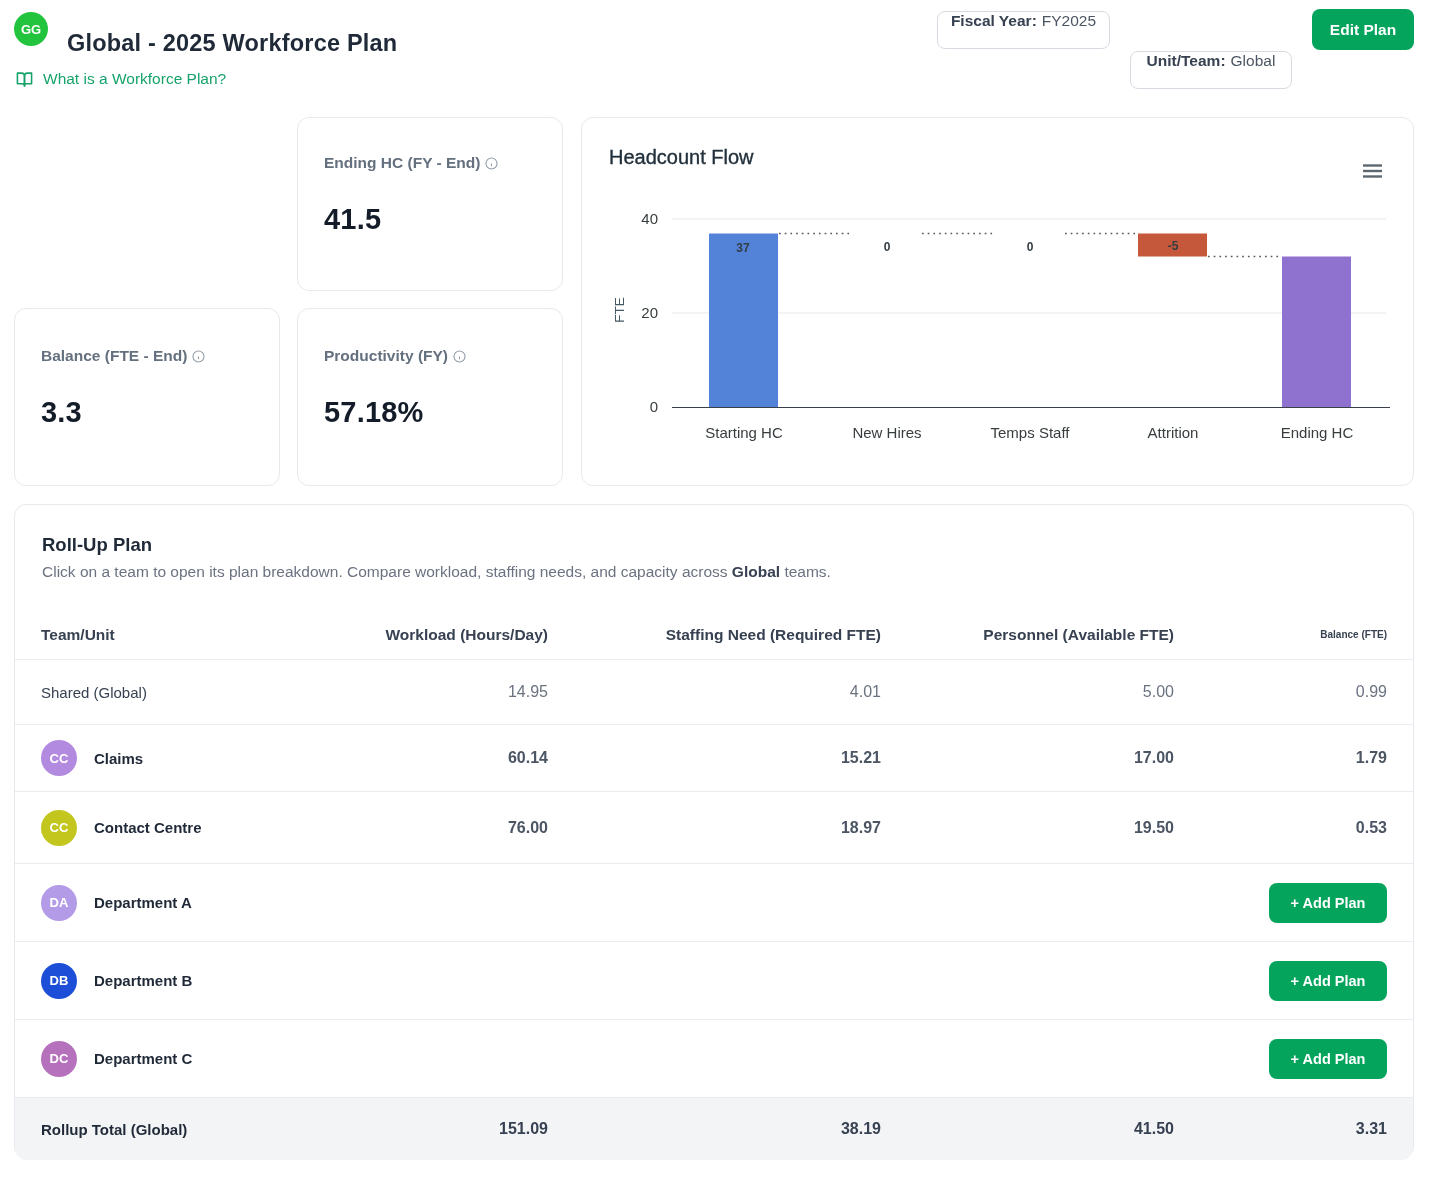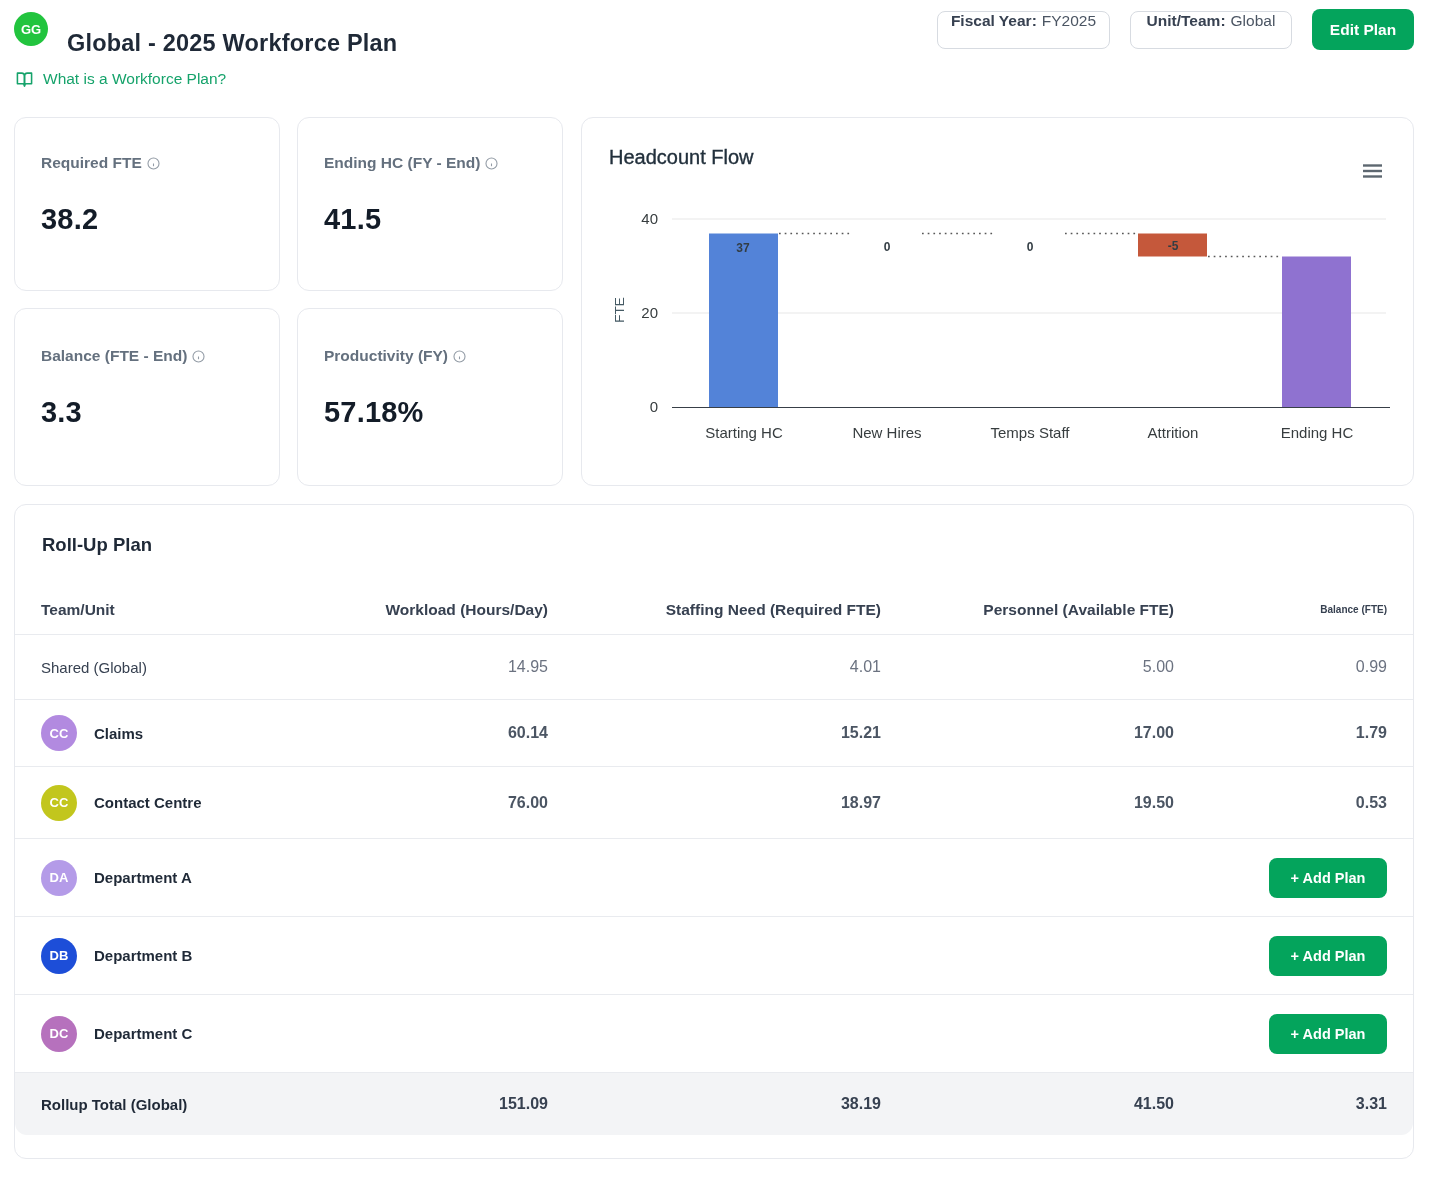--- a/index.html
+++ b/index.html
@@ -36,37 +36,30 @@
   .btn-add { width:118px; height:40px; border-radius:8px; background:#04a45c; color:#fff; font-weight:700;
     font-size:14.5px; display:flex; align-items:center; justify-content:center; margin-left:auto; }
 </style>
 </head>
 <body>
 <div class="page">
 
   <div class="abs avatar-gg">GG</div>
   <div class="abs title">Global - 2025 Workforce Plan</div>
   <div class="chip" style="left:937px;width:173px;"><b>Fiscal Year:</b> FY2025</div>
-  <div class="chip" style="left:1130px;width:162px;"><b>Unit/Team:</b> Global</div>
+  <div class="chip" style="left:1130px;width:162px;margin-top:40px;"><b>Unit/Team:</b> Global</div>
   <div class="abs btn-edit">Edit Plan</div>
   <div class="abs wlink">
     <svg width="19" height="17" viewBox="0 0 24 24" fill="none" stroke="#16a36b" stroke-width="2.2" stroke-linecap="round" stroke-linejoin="round">
       <path d="M2 3h6a4 4 0 0 1 4 4v14a3 3 0 0 0-3-3H2z"></path>
       <path d="M22 3h-6a4 4 0 0 0-4 4v14a3 3 0 0 1 3-3h7z"></path>
     </svg>
     <span>What is a Workforce Plan?</span>
   </div>
 
-  <div class="card" style="left:14px;top:117px;width:266px;height:174px;padding:36px 26px;">
-    <div class="stat-label">Required FTE <svg width="13" height="13" viewBox="0 0 24 24" fill="none" stroke="#939ca6" stroke-width="2">
-          <circle cx="12" cy="12" r="10.2"></circle>
-          <line x1="12" y1="12" x2="12" y2="17"></line>
-        </svg></div>
-    <div class="stat-value">38.2</div>
-  </div>
   <div class="card" style="left:297px;top:117px;width:266px;height:174px;padding:36px 26px;">
     <div class="stat-label">Ending HC (FY - End) <svg width="13" height="13" viewBox="0 0 24 24" fill="none" stroke="#939ca6" stroke-width="2">
           <circle cx="12" cy="12" r="10.2"></circle>
           <line x1="12" y1="12" x2="12" y2="17"></line>
         </svg></div>
     <div class="stat-value">41.5</div>
   </div>
   <div class="card" style="left:14px;top:308px;width:266px;height:178px;padding:38px 26px;">
     <div class="stat-label">Balance (FTE - End) <svg width="13" height="13" viewBox="0 0 24 24" fill="none" stroke="#939ca6" stroke-width="2">
           <circle cx="12" cy="12" r="10.2"></circle>
@@ -126,20 +119,21 @@
         <text x="449" y="321">Temps Staff</text>
         <text x="592" y="321">Attrition</text>
         <text x="736" y="321">Ending HC</text>
       </g>
     </svg>
   </div>
 
   <div class="card" style="left:14px;top:504px;width:1400px;height:655px;">
     <div style="padding:29px 27px 0;">
       <div class="rollup-title">Roll-Up Plan</div>
+      <div class="rollup-sub">Click on a team to open its plan breakdown. Compare workload, staffing needs, and capacity across <b style="color:#374151;">Global</b> teams.</div>
     </div>
     <div class="trow thead" style="height:50px;margin-top:29px;">
       <div class="c1">Team/Unit</div>
       <div class="c2 num" style="font-size:15.5px;text-align:right;">Workload (Hours/Day)</div>
       <div class="c3 num" style="font-size:15.5px;text-align:right;">Staffing Need (Required FTE)</div>
       <div class="c4 num" style="font-size:15.5px;text-align:right;">Personnel (Available FTE)</div>
       <div class="c5 num" style="font-size:10px;text-align:right;padding-left:42px;">Balance (FTE)</div>
     </div>
     <div class="trow" style="height:65px;">
       <div class="c1" style="font-size:15px;color:#374151;">Shared (Global)</div>

